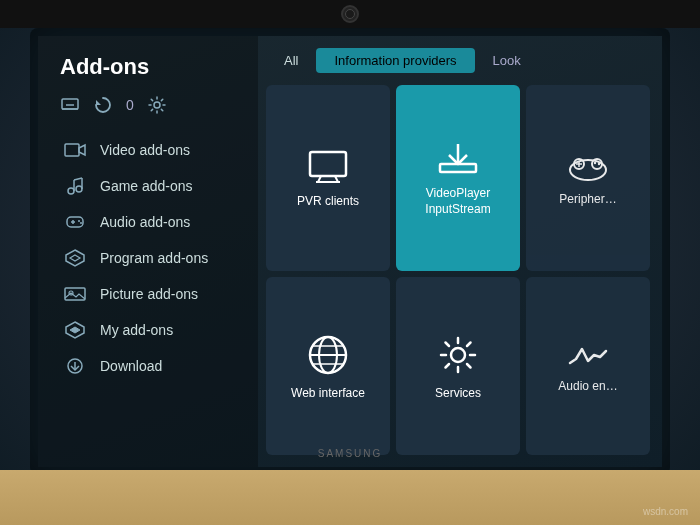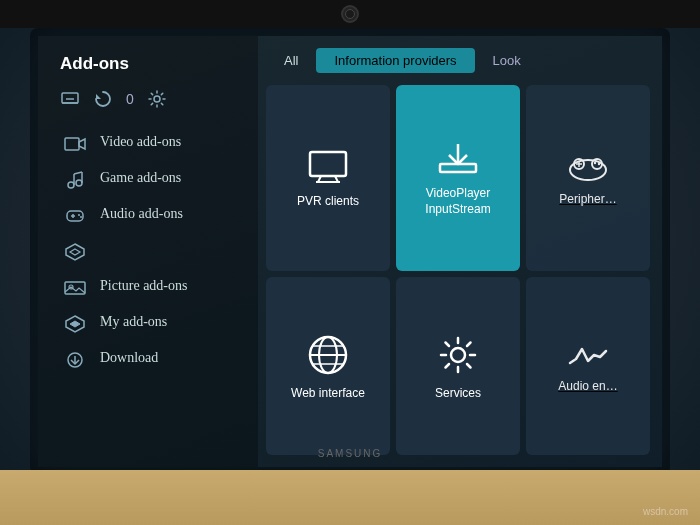--- a/index.html
+++ b/index.html
@@ -77,21 +77,21 @@
       width: 220px;
       min-width: 220px;
       padding: 18px 0 18px 18px;
       background: rgba(0,0,0,0.3);
       display: flex;
       flex-direction: column;
     }
 
     .sidebar-title {
       color: #fff;
-      font-size: 17px;
+      font-size: 22px;
       font-weight: bold;
       margin-bottom: 16px;
       padding-left: 4px;
     }
 
     .sidebar-icons-row {
       display: flex;
       align-items: center;
       gap: 14px;
       margin-bottom: 18px;
@@ -106,27 +106,27 @@
       align-items: center;
     }
 
     .sidebar-count {
       color: #aac;
       font-size: 14px;
     }
 
     .sidebar-item {
       display: flex;
+      align-items: center;
       gap: 12px;
       padding: 8px 6px;
       color: #cdd;
       font-size: 14px;
       cursor: pointer;
       border-radius: 4px;
-      font-family: Liberation Serif, serif;
     }
 
     .sidebar-item-icon {
       width: 26px;
       height: 20px;
       display: flex;
       align-items: center;
       justify-content: center;
       color: #8ab;
       font-size: 15px;
@@ -186,21 +186,20 @@
       position: relative;
       overflow: hidden;
     }
 
     .addon-tile.highlighted {
       background: #1a9aaa;
     }
 
     .addon-tile.partial {
       overflow: hidden;
-      text-decoration: underline;
     }
 
     .addon-tile-icon {
       font-size: 36px;
       color: #fff;
       margin-bottom: 10px;
       display: flex;
       align-items: center;
       justify-content: center;
     }
@@ -347,20 +346,21 @@
         <span>Audio add-ons</span>
       </div>
 
       <div class="sidebar-item">
         <div class="sidebar-item-icon">
           <svg width="20" height="18" viewBox="0 0 20 18">
             <path d="M10 1 L19 6 L19 12 L10 17 L1 12 L1 6 Z" fill="none" stroke="#8ab" stroke-width="1.5"></path>
             <path d="M10 6 L15 9 L10 12 L5 9 Z" fill="none" stroke="#8ab" stroke-width="1.2"></path>
           </svg>
         </div>
+        <span>Program add-ons</span>
       </div>
 
       <div class="sidebar-item">
         <div class="sidebar-item-icon">
           <svg width="22" height="16" viewBox="0 0 22 16">
             <rect x="1" y="2" width="20" height="12" rx="1" fill="none" stroke="#8ab" stroke-width="1.5"></rect>
             <circle cx="7" cy="7" r="2" fill="none" stroke="#8ab" stroke-width="1.2"></circle>
             <polyline points="1,12 7,7 12,11 15,8 21,13" fill="none" stroke="#8ab" stroke-width="1.2"></polyline>
           </svg>
         </div>

